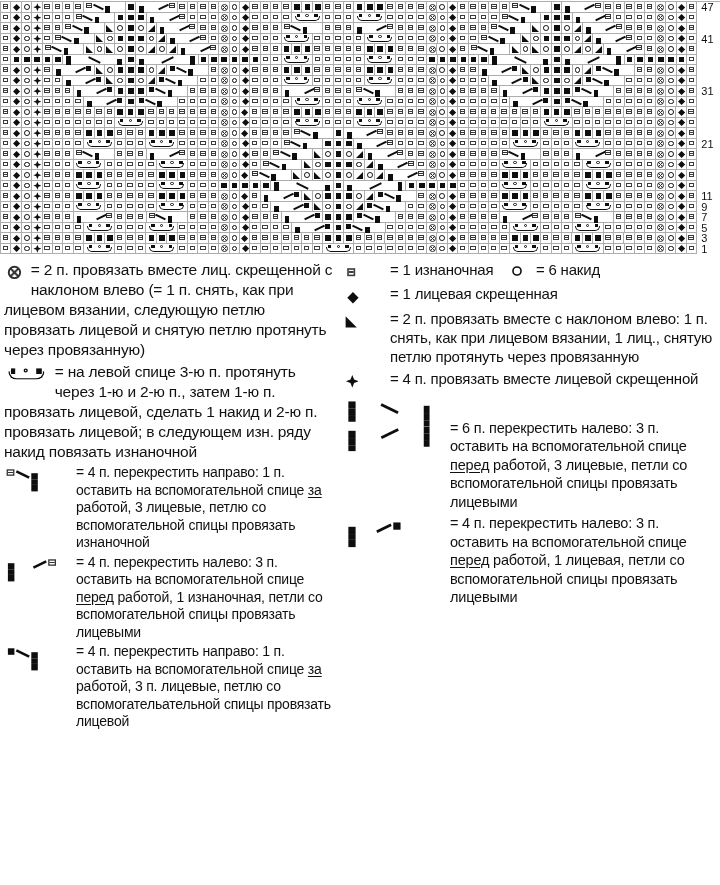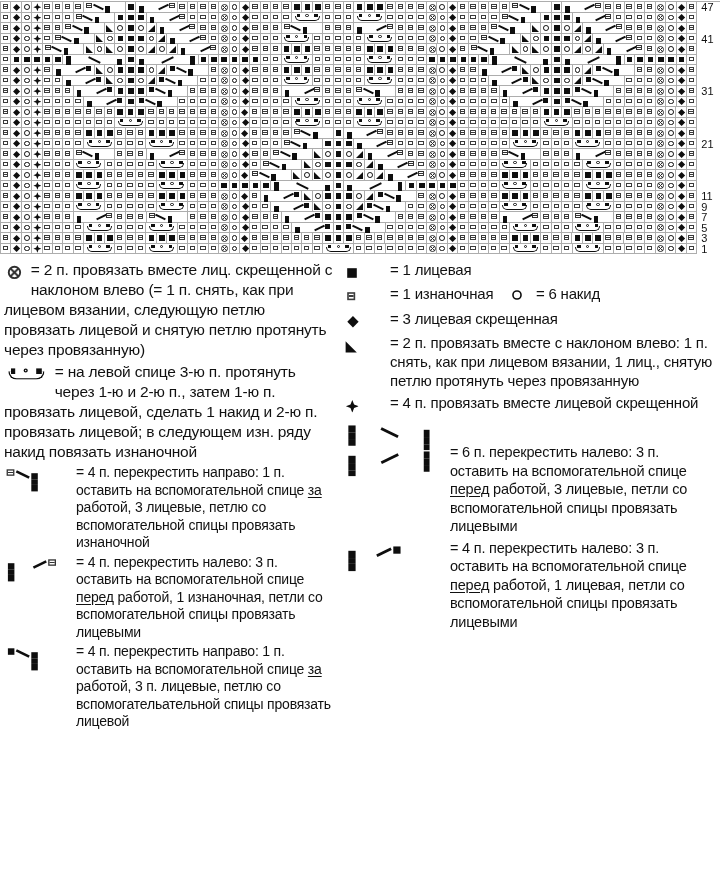--- a/index.html
+++ b/index.html
@@ -2344,30 +2344,26 @@
                 <i class="dg"></i>
                 <i class="q3">
                   <b></b>
                   <b></b>
                   <b></b>
                 </i>
               </div></span></span><span class="ltxt">= 4 п. перекрестить направо: 1 п. оставить на вспомогательной спице <u>за</u> работой, 3 п. лицевые, петлю со вспомогательательной спицы провязать лицевой</span></div>
       </div>
     <div id="rcol" class="rcol">
         <div class="ritem">
-          <span class="rsym"><span class="lgwrap" style="width: 16.64px; height: 16.8px;"><div class="cell c-k" style="width: 10.4px; transform: scale(1.6);"></div></span></span>
-          <span class="rtext">= 1 лицевая</span>
-        </div>
-        <div class="ritem">
           <span class="rsym"><span class="lgwrap" style="width: 16.64px; height: 16.8px;"><div class="cell c-p" style="width: 10.4px; transform: scale(1.6);"></div></span></span>
           <span class="rtext">= 1 изнаночная<span class="xtra"><span class="lgwrap" style="width: 16.64px; height: 16.8px;"><div class="cell c-o" style="width: 10.4px; transform: scale(1.6);"></div></span><span> = 6 накид</span></span></span>
         </div>
         <div class="ritem">
           <span class="rsym"><span class="lgwrap" style="width: 16.64px; height: 16.8px;"><div class="cell c-d" style="width: 10.4px; transform: scale(1.6);"></div></span></span>
-          <span class="rtext">= 3 лицевая скрещенная</span>
+          <span class="rtext">= 1 лицевая скрещенная</span>
         </div>
         <div class="ritem">
           <span class="rsym"><span class="lgwrap" style="width: 16.64px; height: 16.8px;"><div class="cell c-L" style="width: 10.4px; transform: scale(1.6);"></div></span></span>
           <span class="rtext">= 2 п. провязать вместе с наклоном влево: 1 п. снять, как при лицевом вязании, 1 лиц., снятую петлю протянуть через провязанную</span>
         </div>
         <div class="ritem">
           <span class="rsym"><span class="lgwrap" style="width: 16.64px; height: 16.8px;"><div class="cell c-q" style="width: 10.4px; transform: scale(1.6);"></div></span></span>
           <span class="rtext">= 4 п. провязать вместе лицевой скрещенной</span>
         </div>
         <div class="ritem wide">

